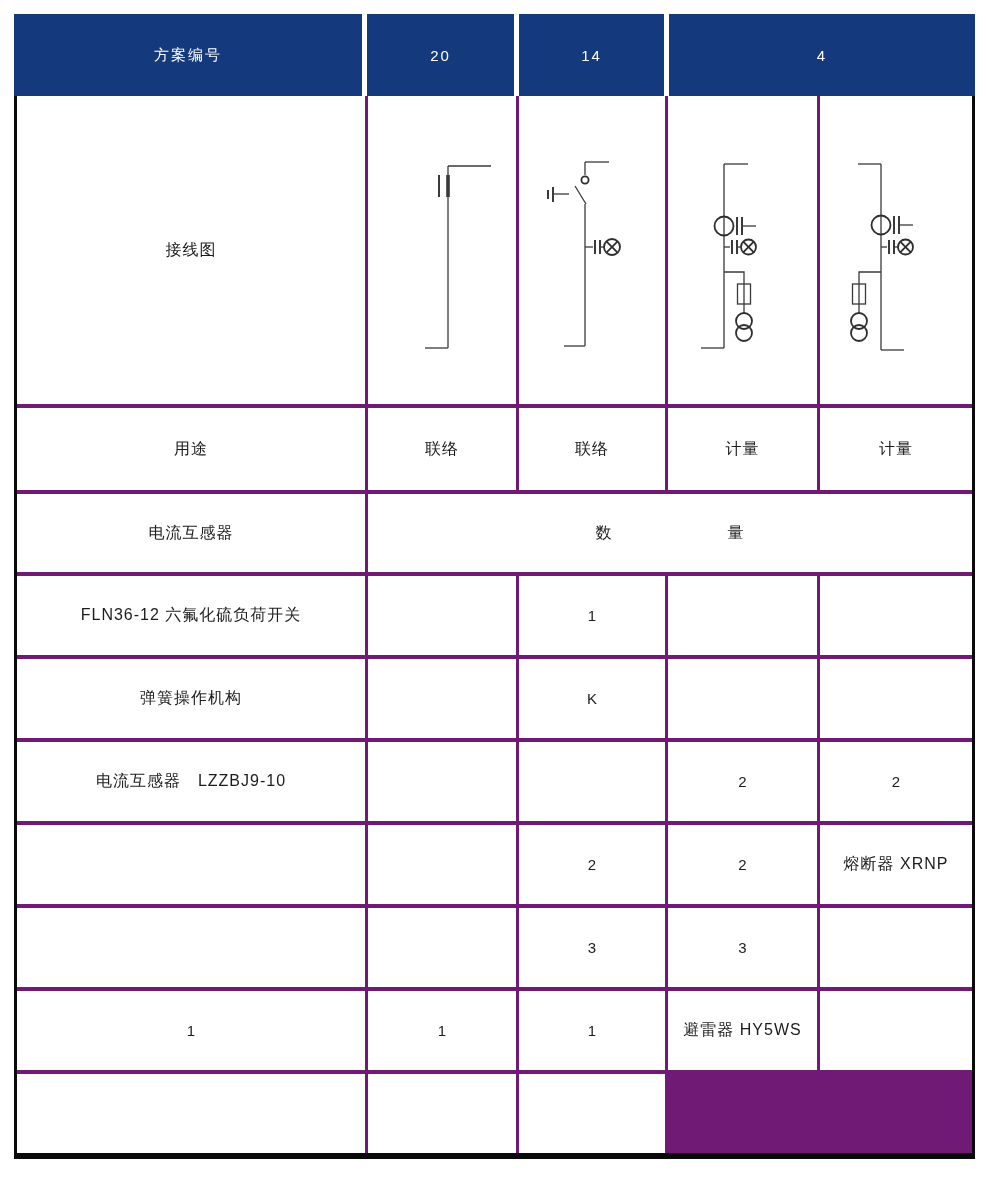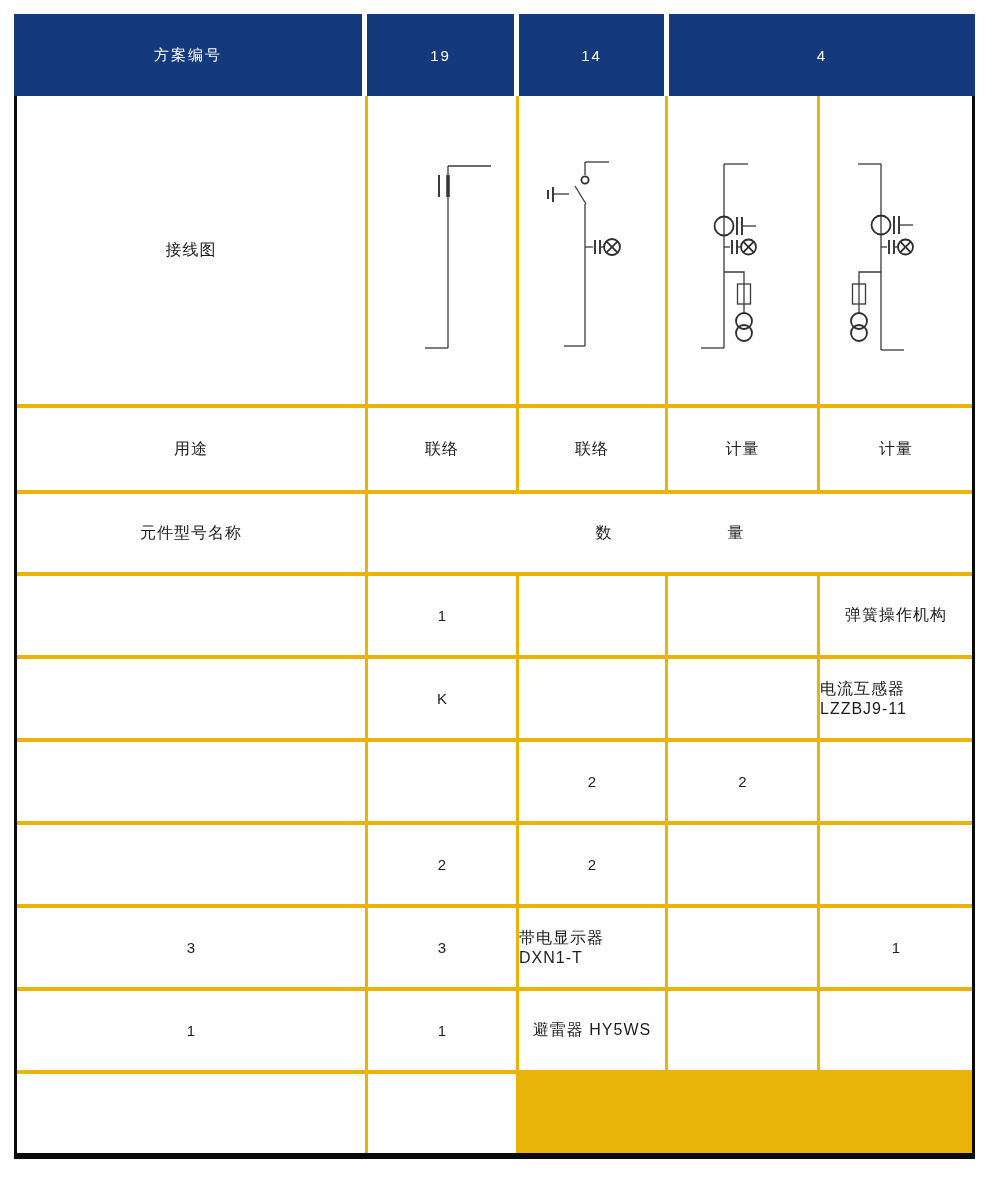--- a/index.html
+++ b/index.html
@@ -25,21 +25,21 @@
   .hc2{flex:0 0 145px;}
   .hc3{flex:0 0 148px;}
   .hc4{flex:1 1 auto;}
 
   
   .body{
     display:grid;
     grid-template-columns:348px 148px 146px 149px 152px;
     grid-template-rows:308px 82px 78px 79px 79px 79px 79px 79px 79px 79px;
     column-gap:3px;row-gap:4px;
-    background:#eab308;
+    background:#701a75;
     border-left:3px solid #0a0a0a;
     border-right:3px solid #0a0a0a;
     border-bottom:6px solid #0a0a0a;
   }
   .cell{
     background:#ffffff;
     display:flex;align-items:center;justify-content:center;
     font-size:16px;letter-spacing:1px;
   }
   .num{font-size:15px;letter-spacing:0;}
@@ -51,21 +51,21 @@
   .dcirc{stroke:#2e2e2e;fill:none;stroke-width:1.8;}
 </style>
 </head>
 <body>
 
 <div class="page">
   <div class="tbl">
 
     <div class="hdr">
       <div class="hdr-cell hc0">方案编号</div>
-      <div class="hdr-cell hc1">19</div>
+      <div class="hdr-cell hc1">20</div>
       <div class="hdr-cell hc2">14</div>
       <div class="hdr-cell hc4">4</div>
     </div>
 
     <div class="body">
 
       <div class="cell">接线图</div>
 
       <div class="cell diag">
         <svg width="148" height="300" viewBox="0 0 148 300">
@@ -145,54 +145,55 @@
           <circle class="dcirc" cx="39" cy="233" r="8"></circle>
         </svg>
       </div>
 
       <div class="cell">用途</div>
       <div class="cell">联络</div>
       <div class="cell">联络</div>
       <div class="cell">计量</div>
       <div class="cell">计量</div>
 
-      <div class="cell">元件型号名称</div>
+      <div class="cell">电流互感器</div>
       <div class="cell merged">
         <span>数</span>
         <span>量</span>
       </div>
 
+      <div class="cell">FLN36-12 六氟化硫负荷开关</div>
       <div class="cell num"></div>
       <div class="cell num">1</div>
       <div class="cell num"></div>
       <div class="cell num"></div>
 
       <div class="cell">弹簧操作机构</div>
       <div class="cell num"></div>
       <div class="cell num">K</div>
       <div class="cell num"></div>
       <div class="cell num"></div>
 
-      <div class="cell">电流互感器　LZZBJ9-11</div>
-      <div class="cell num"></div>
-      <div class="cell num"></div>
-      <div class="cell num">2</div>
-      <div class="cell num">2</div>
-
-      <div class="cell num"></div>
-      <div class="cell num"></div>
-      <div class="cell num">2</div>
-      <div class="cell num">2</div>
-
+      <div class="cell">电流互感器　LZZBJ9-10</div>
+      <div class="cell num"></div>
+      <div class="cell num"></div>
+      <div class="cell num">2</div>
+      <div class="cell num">2</div>
+
+      <div class="cell num"></div>
+      <div class="cell num"></div>
+      <div class="cell num">2</div>
+      <div class="cell num">2</div>
+
+      <div class="cell">熔断器 XRNP</div>
       <div class="cell num"></div>
       <div class="cell num"></div>
       <div class="cell num">3</div>
       <div class="cell num">3</div>
 
-      <div class="cell">带电显示器　DXN1-T</div>
       <div class="cell num"></div>
       <div class="cell num">1</div>
       <div class="cell num">1</div>
       <div class="cell num">1</div>
 
       <div class="cell">避雷器 HY5WS</div>
       <div class="cell num"></div>
       <div class="cell num"></div>
       <div class="cell num"></div>
       <div class="cell num"></div>

